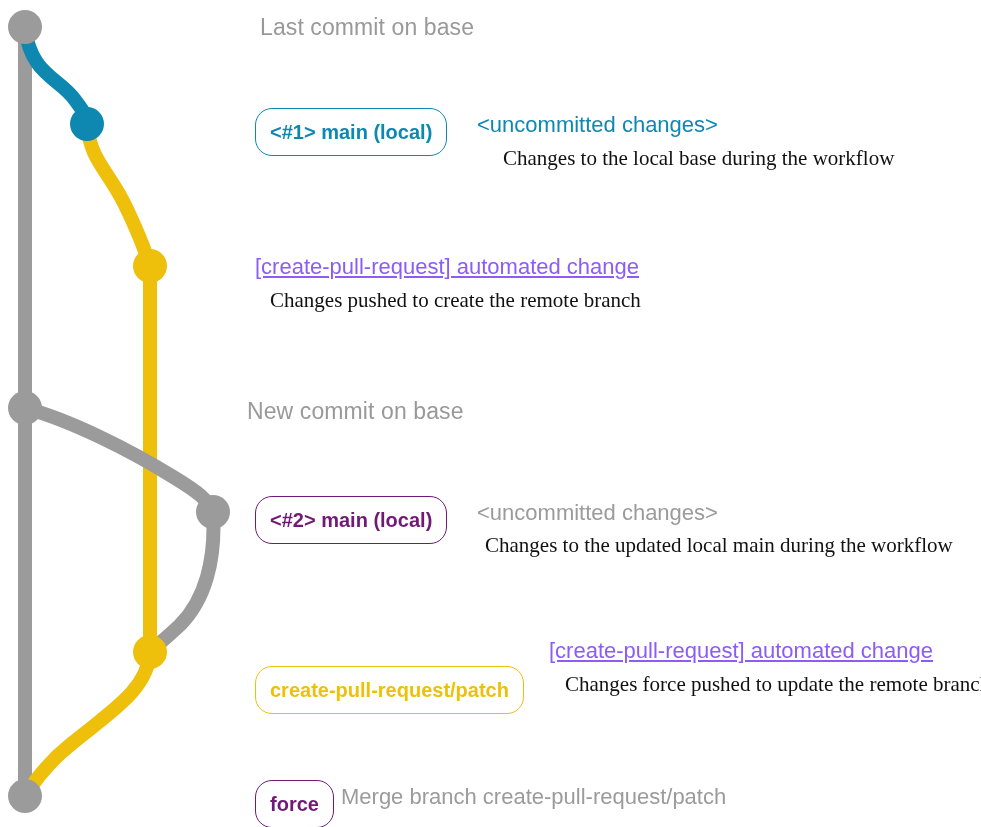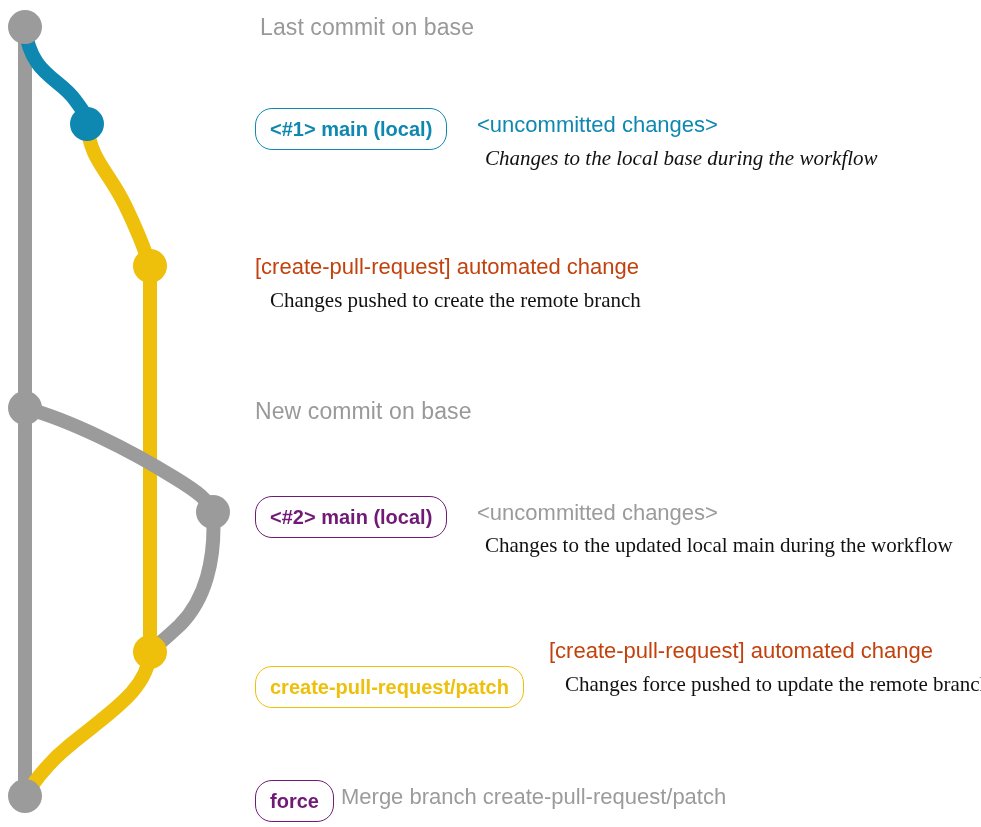--- a/index.html
+++ b/index.html
@@ -32,42 +32,42 @@
     letter-spacing: 0.1px;
   }
 
   
   .badge {
     position: absolute;
     display: inline-flex;
     align-items: center;
     justify-content: center;
     box-sizing: border-box;
-    height: 42px;
+    height: 48px;
     padding: 0 14px;
     border-radius: 17px;
     border: 1.6px solid currentColor;
     font-size: 20px;
     font-weight: 700;
     white-space: nowrap;
     background: #ffffff;
   }
   .badge.blue   { color: #0e88b1; }
   .badge.gray   { color: #701a75; }
   .badge.yellow { color: #eec00b; }
 
   
   .subject {
     position: absolute;
     font-size: 22px;
     white-space: nowrap;
   }
   .subject.blue   { color: #0e88b1; }
   .subject.gray   { color: #9b9b9b; }
-  .subject.yellow { color: #c2410c; }
+  .subject.yellow { color: #8b5cf6; text-decoration: underline; }
 
   
   .note {
     position: absolute;
     font-family: "Liberation Serif", serif;
     font-size: 21px;
     color: #111111;
     white-space: nowrap;
   }
 </style>
@@ -94,26 +94,26 @@
   <circle cx="25" cy="408" r="17" fill="#9b9b9b"></circle>
   <circle cx="213" cy="512" r="17" fill="#9b9b9b"></circle>
   <circle cx="150" cy="652" r="17" fill="#eec00b"></circle>
   <circle cx="25" cy="796" r="17" fill="#9b9b9b"></circle>
 </svg>
 
 <div class="caption" style="left:260px; top:14px;">Last commit on base</div>
 
 <div class="badge blue" style="left:255px; top:108px;">&lt;#1&gt; main (local)</div>
 <div class="subject blue" style="left:477px; top:112px;">&lt;uncommitted changes&gt;</div>
-<div class="note" style="left:485px; top:146px;font-style:italic;">Changes to the local base during the workflow</div>
+<div class="note" style="left:503px; top:146px;">Changes to the local base during the workflow</div>
 
 <div class="subject yellow" style="left:255px; top:254px;">[create-pull-request] automated change</div>
 <div class="note" style="left:270px; top:288px;">Changes pushed to create the remote branch</div>
 
-<div class="caption" style="left:255px; top:398px;text-align:center;">New commit on base</div>
+<div class="caption" style="left:247px; top:398px;text-align:center;">New commit on base</div>
 
 <div class="badge gray" style="left:255px; top:496px;">&lt;#2&gt; main (local)</div>
 <div class="subject gray" style="left:477px; top:500px;">&lt;uncommitted changes&gt;</div>
 <div class="note" style="left:485px; top:533px;">Changes to the updated local main during the workflow</div>
 
 <div class="badge yellow" style="left:255px; top:634px;margin-top:32px;">create-pull-request/patch</div>
 <div class="subject yellow" style="left:549px; top:638px;">[create-pull-request] automated change</div>
 <div class="note" style="left:565px; top:672px;">Changes force pushed to update the remote branch</div>
 
 <div class="badge gray" style="left:255px; top:780px;">force</div>

